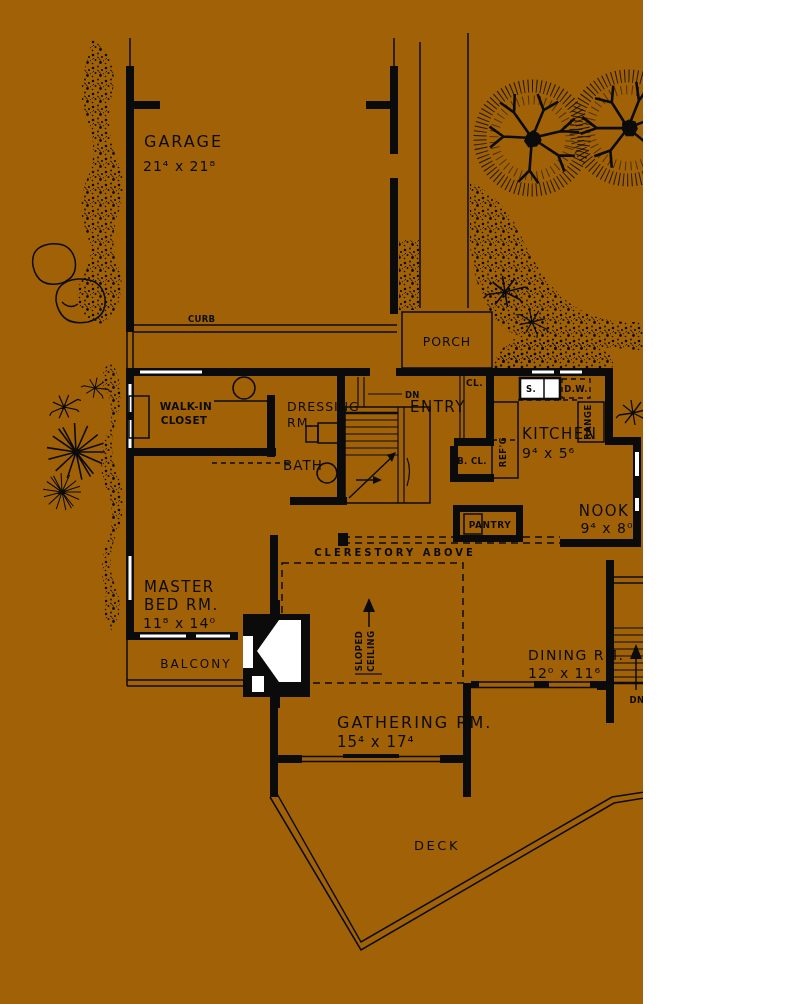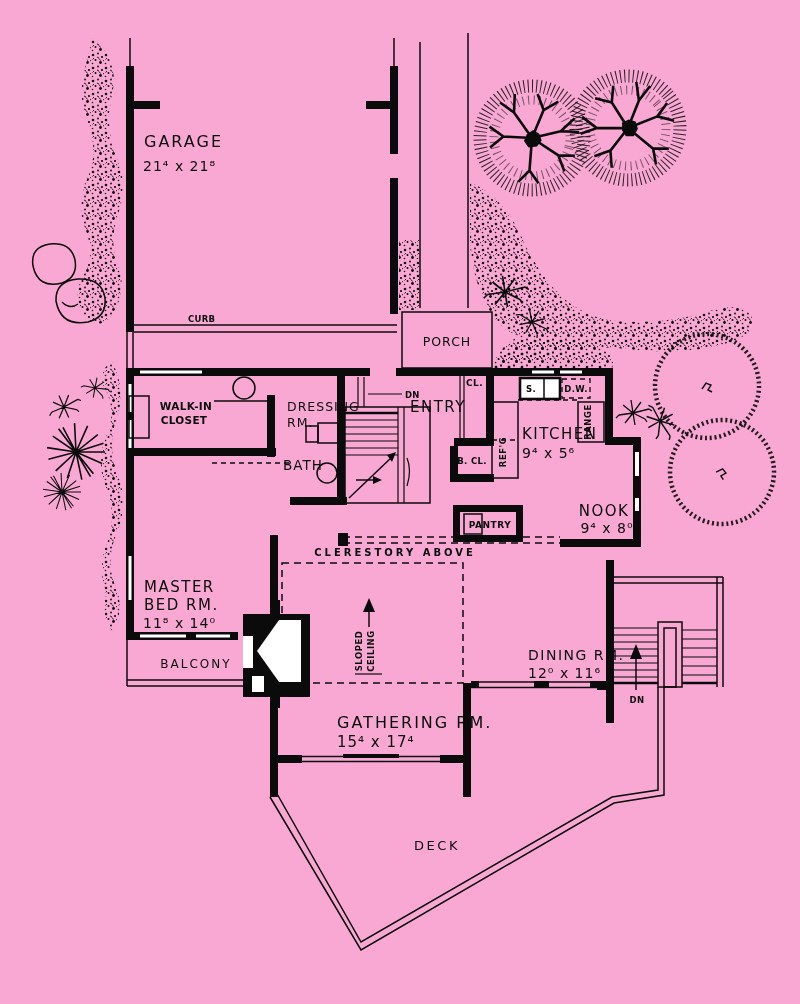--- a/index.html
+++ b/index.html
@@ -1,17 +1,17 @@
 <!DOCTYPE html>
 <html><head>
 <meta charset="utf-8">
 <title>Floor Plan</title>
 <style>
   html,body{margin:0;padding:0;background:#ffffff;}
-  .plan{position:relative;width:800px;height:1004px;background:#f9a8d4;overflow:hidden;}
+  .plan{position:relative;width:643px;height:1004px;background:#a16207;overflow:hidden;}
   svg{display:block;}
   svg text{font-family:"DejaVu Sans","Liberation Sans",sans-serif;fill:#0b0b0b;}
   .t-room{font-size:15px;letter-spacing:1.5px;}
   .t-big{font-size:16px;letter-spacing:2px;}
   .t-dim{font-size:14px;letter-spacing:1px;}
   .t-med{font-size:12.5px;letter-spacing:1px;}
   .t-sm{font-size:9px;font-weight:bold;letter-spacing:.5px;}
   .t-tiny{font-size:8.5px;font-weight:bold;letter-spacing:.3px;}
   .t-note{font-size:10px;font-weight:bold;letter-spacing:3px;}
   .t-vsm{font-size:8.5px;font-weight:bold;letter-spacing:.5px;}

